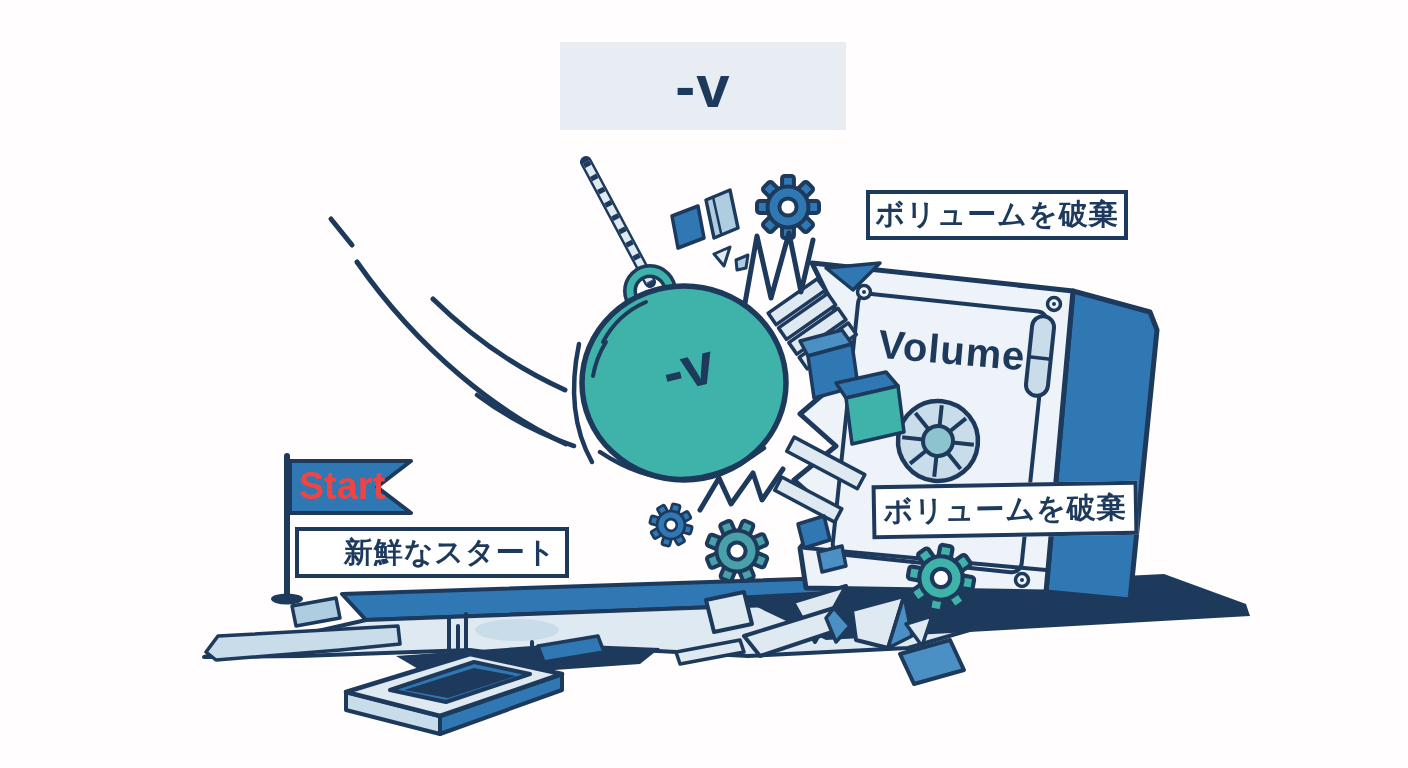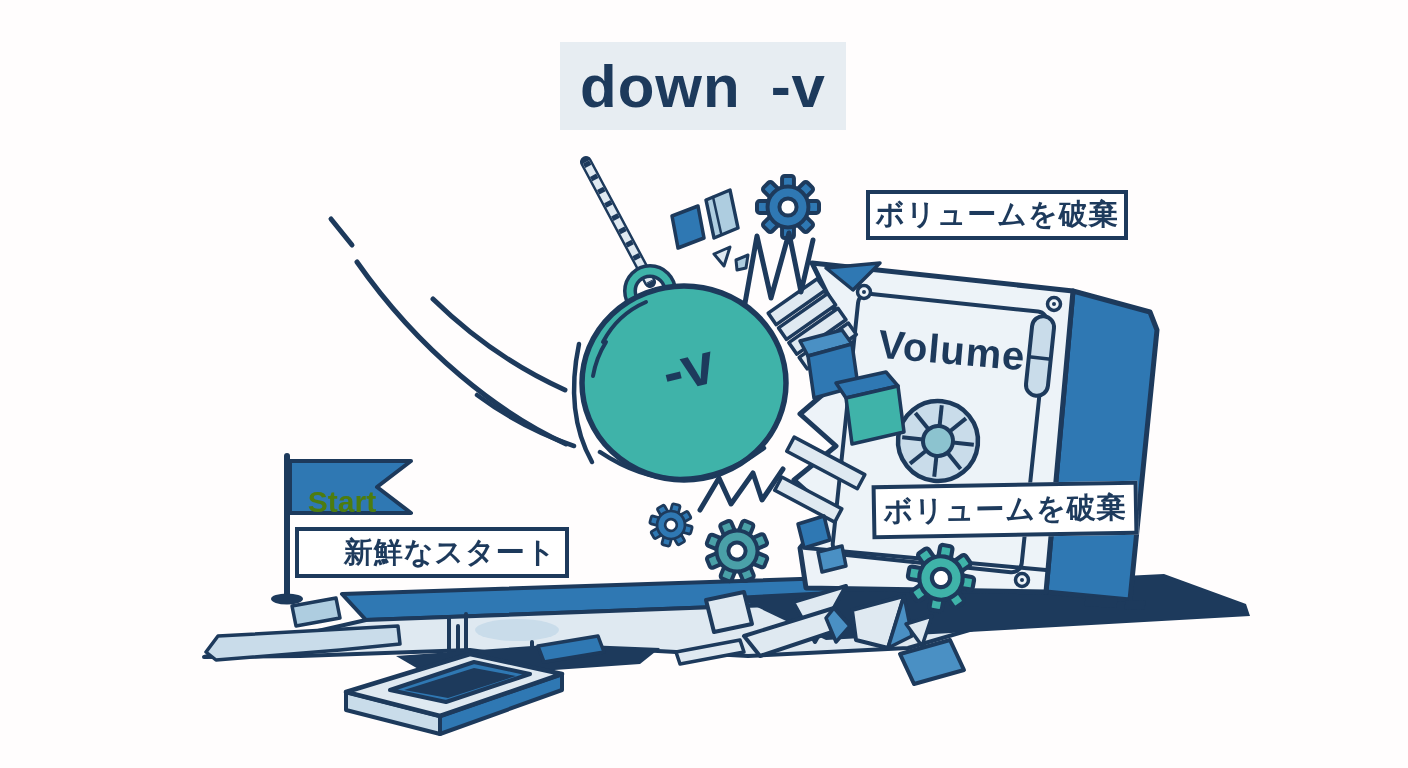--- a/index.html
+++ b/index.html
@@ -22,21 +22,21 @@
              font-size:60px;gap:30px;letter-spacing:1px;}
   .callout{background:#fff;border:4px solid var(--navy);font-size:29px;letter-spacing:1px;
            white-space:nowrap;}
   #callout-top{left:866px;top:190px;width:254px;height:42px;}
   #callout-mid{left:872px;top:483px;width:258px;height:46px;transform:rotate(-1deg);}
   #callout-fresh{left:295px;top:527px;width:230px;height:43px;padding-left:36px;}
   #volume-label{left:874px;top:324px;width:156px;height:52px;font-size:40px;
                 transform:rotate(5deg);letter-spacing:1px;}
   #ball-label{left:626px;top:320px;width:124px;height:94px;font-size:58px;
               transform:rotate(-14deg);}
-  #start-label{left:296px;top:482px;width:92px;height:40px;font-size:30px;color:#4d7c0f;}
+  #start-label{left:296px;top:466px;width:92px;height:40px;font-size:38px;color:#ef4444;}
 </style>
 </head>
 <body>
 
 <div id="stage">
 
 <svg id="art" width="1408" height="768" viewBox="0 0 1408 768">
 
   <defs>
     <g id="gear">
@@ -200,21 +200,20 @@
   </g>
 
   <g>
     <line x1="287" y1="456" x2="287" y2="598" stroke="var(--navy)" stroke-width="6" stroke-linecap="round"></line>
     <ellipse cx="287" cy="599" rx="16" ry="5.5" class="f-navy"></ellipse>
     <path d="M290,461 L411,461 L377,487 L411,513 L290,513 Z" class="o f-blue" stroke-width="4"></path>
   </g>
 </svg>
 
 <div id="title-box" class="overlay">
-  <span>down</span>
   <span>-v</span>
 </div>
 
 <div id="ball-label" class="overlay">-v</div>
 
 <div id="volume-label" class="overlay">Volume</div>
 
 <div id="start-label" class="overlay">Start</div>
 
 <div id="callout-top" class="overlay callout">ボリュームを破棄</div>

